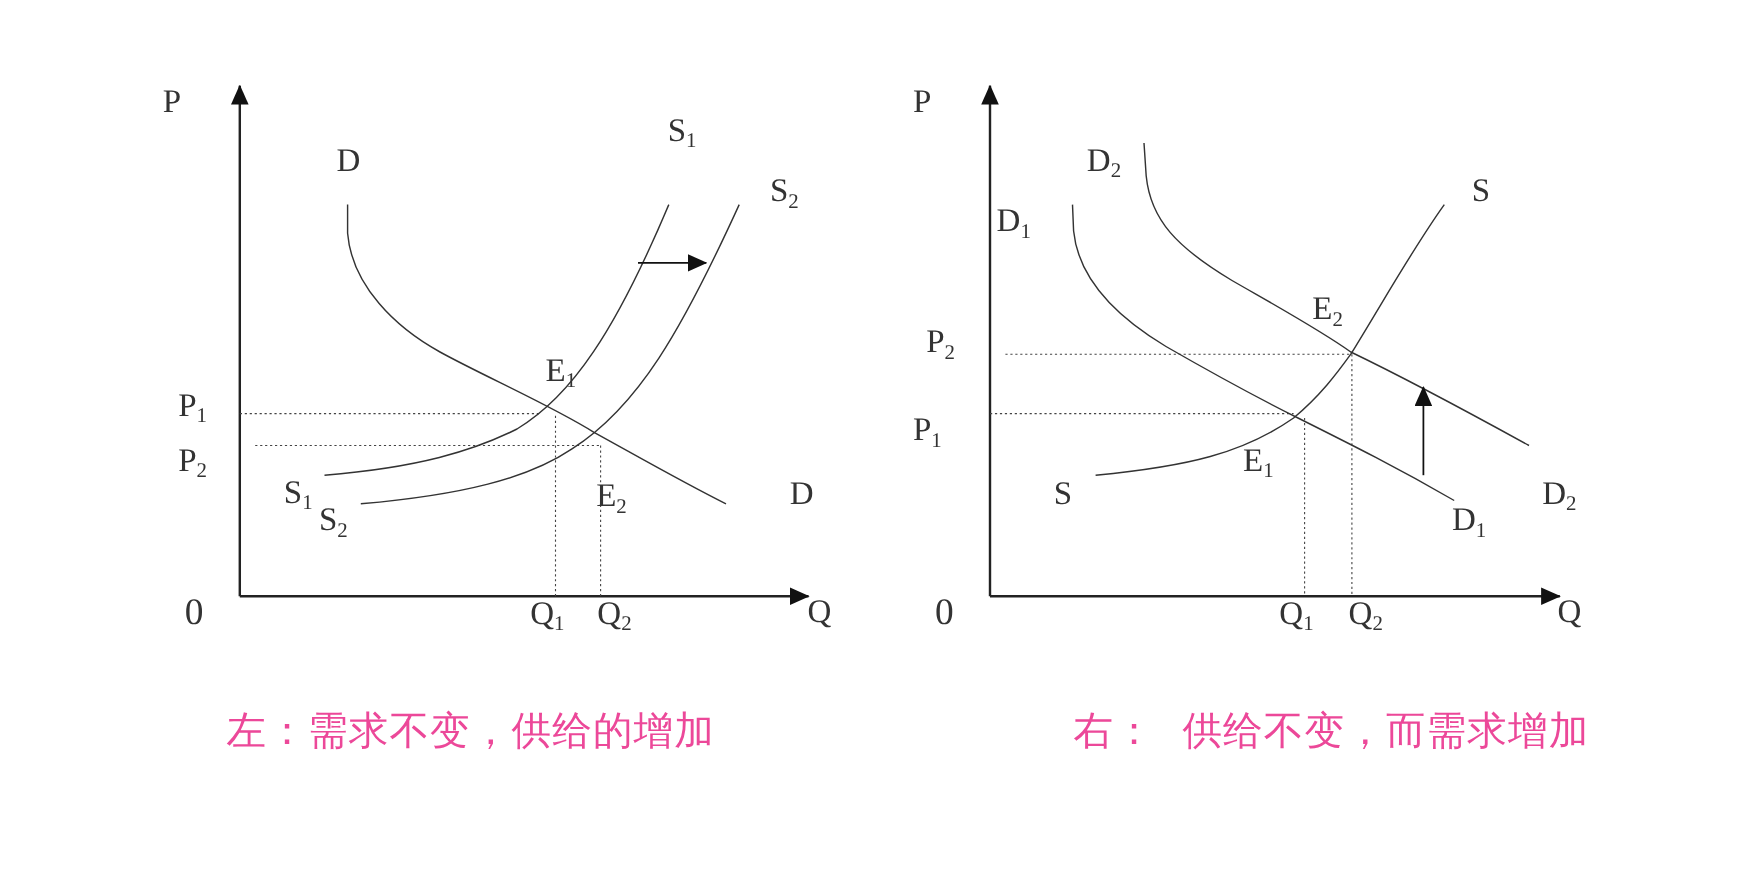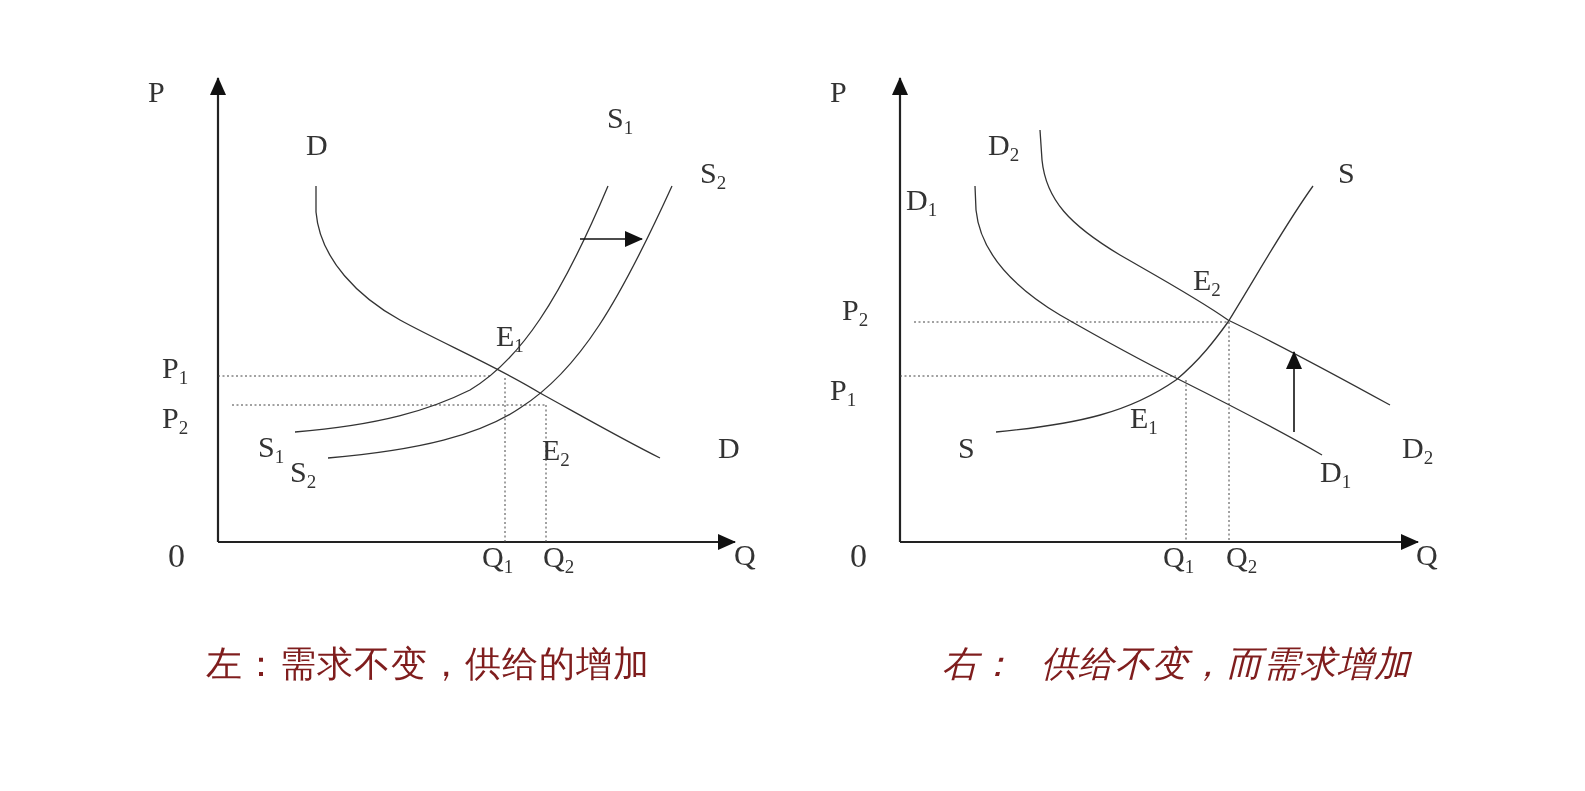--- a/index.html
+++ b/index.html
@@ -5,21 +5,21 @@
   html, body { margin: 0; padding: 0; background: #ffffff; }
   body { width: 1585px; height: 791px; position: relative; overflow: hidden;
          font-family: "DejaVu Serif", "Liberation Serif", serif; color: #222; }
   svg#diagram { position: absolute; left: 0; top: 0; }
   .axis { stroke: #222; stroke-width: 2.2; fill: none; }
   .curve { stroke: #333; stroke-width: 1.3; fill: none; }
   .guide { stroke: #444; stroke-width: 1; stroke-dasharray: 2 2.5; fill: none; }
   .arrow { stroke: #111; stroke-width: 1.6; fill: none; }
   .lbl { font-family: "Liberation Serif", "DejaVu Serif", serif; font-size: 30px; fill: #333; }
   .sub { font-size: 19px; }
-  .caption { position: absolute; top: 640px; font-size: 36px; color: #7f1d1d;
+  .caption { position: absolute; top: 640px; font-size: 36px; color: #ec4899;
              font-family: "DejaVu Sans", "Liberation Sans", sans-serif; white-space: pre; letter-spacing: 1px; }
 </style>
 </head>
 <body>
 
 <svg id="diagram" width="1585" height="791" viewBox="0 0 1585 791">
   <defs>
     <marker id="ah" markerWidth="10" markerHeight="10" refX="9" refY="5" orient="auto" markerUnits="userSpaceOnUse">
       <path d="M0,0 L10,5 L0,10 z" fill="#111"></path>
     </marker>
@@ -103,13 +103,13 @@
 
     <text class="lbl" x="842" y="320"><tspan>P</tspan><tspan class="sub" dy="6">2</tspan></text>
     <text class="lbl" x="830" y="400"><tspan>P</tspan><tspan class="sub" dy="6">1</tspan></text>
 
     <text class="lbl" x="1163" y="567"><tspan>Q</tspan><tspan class="sub" dy="6">1</tspan></text>
     <text class="lbl" x="1226" y="567"><tspan>Q</tspan><tspan class="sub" dy="6">2</tspan></text>
   </g>
 </svg>
 
 <div class="caption" style="left:206px;">左：需求不变，供给的增加</div>
-<div class="caption" style="left:942px;font-style:italic;">右：  供给不变，而需求增加</div>
+<div class="caption" style="left:976px;">右：  供给不变，而需求增加</div>
 
 </body></html>

